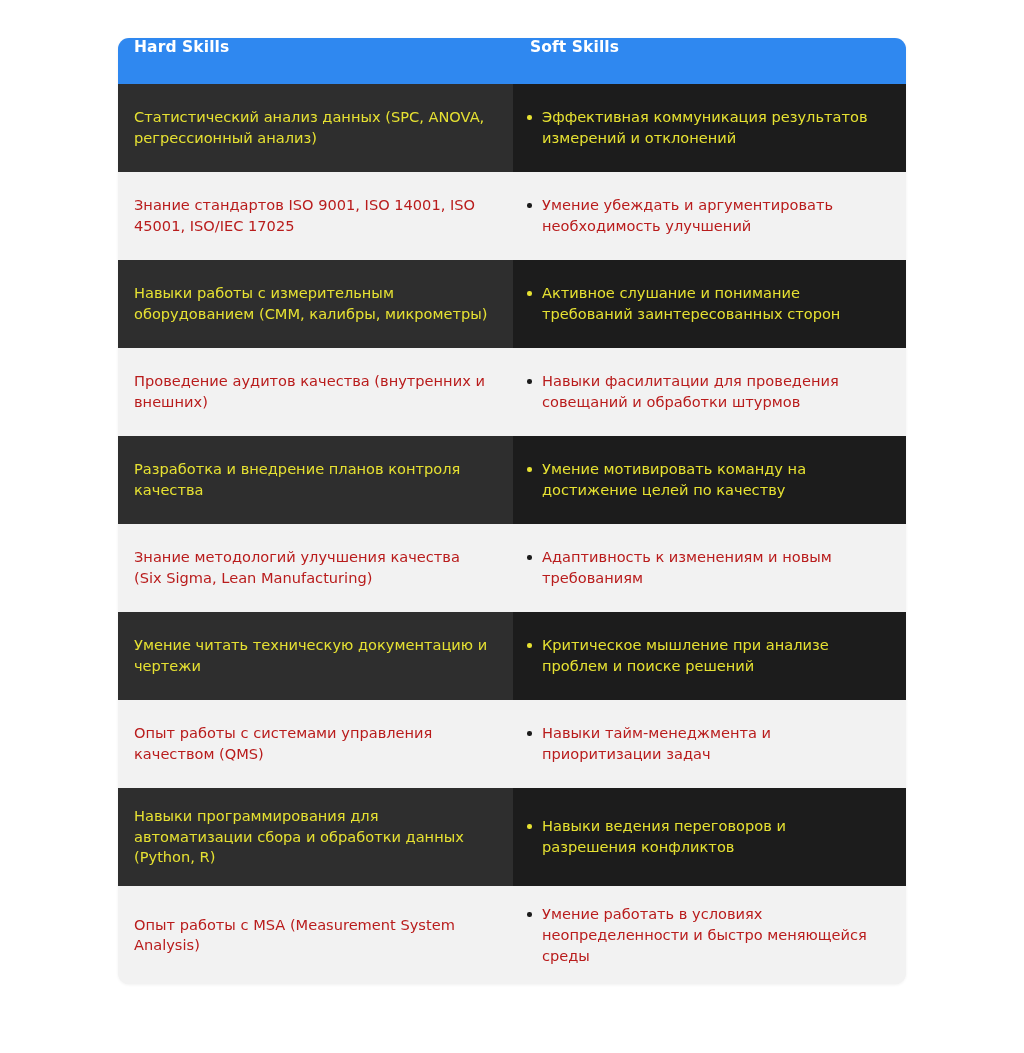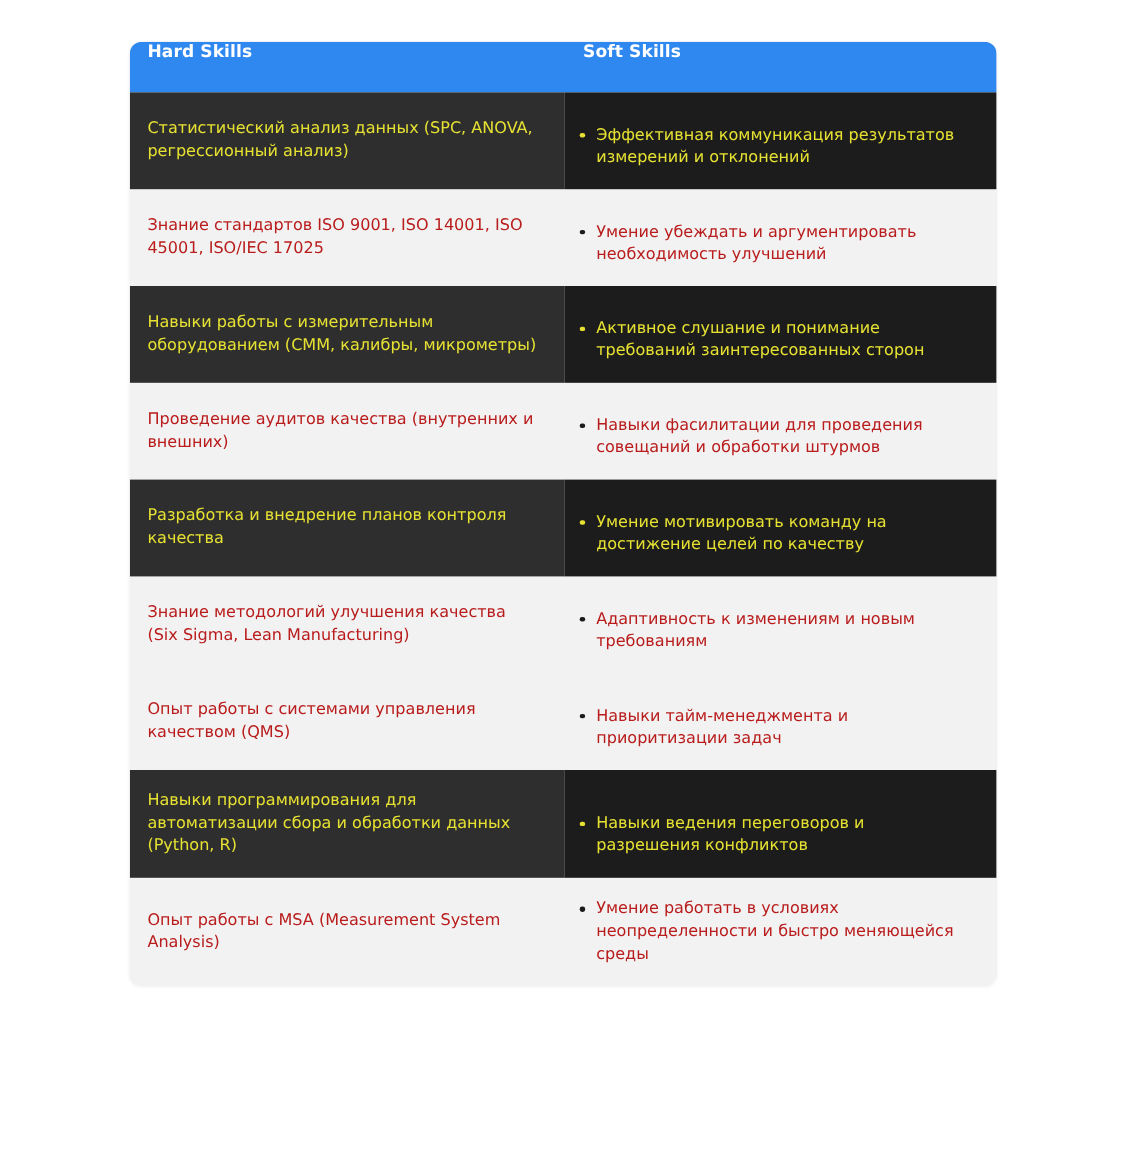--- a/index.html
+++ b/index.html
@@ -70,21 +70,20 @@
     font-size: 14.6px;
     line-height: 1.42;
   }
   .row .cell.left {
     width: 395px;
     padding: 18px 22px 18px 16px;
   }
   .row .cell.right {
     flex: 1;
     padding: 18px 24px 18px 8px;
-    align-items: flex-end;
   }
 
   
   .row.light { background: #f2f2f2; }
   .row.light .cell { color: #b91c1c; }
   .row.light .cell.left,
   .row.light .cell.right { background: transparent; }
 
   
   .row.dark .cell.left  { background: #2e2e2e; }
@@ -201,20 +200,33 @@
           </div>
           <div class="cell right">
             <ul class="bullets">
               <li>
                 <span class="dot"></span>
                 <span class="txt">Адаптивность к изменениям и новым требованиям</span>
               </li>
             </ul>
           </div>
         </div>
+        <div class="row dark">
+          <div class="cell left">
+            <span class="txt">Умение читать техническую документацию и чертежи</span>
+          </div>
+          <div class="cell right">
+            <ul class="bullets">
+              <li>
+                <span class="dot"></span>
+                <span class="txt">Критическое мышление при анализе проблем и поиске решений</span>
+              </li>
+            </ul>
+          </div>
+        </div>
         <div class="row light">
           <div class="cell left">
             <span class="txt">Опыт работы с системами управления качеством (QMS)</span>
           </div>
           <div class="cell right">
             <ul class="bullets">
               <li>
                 <span class="dot"></span>
                 <span class="txt">Навыки тайм-менеджмента и приоритизации задач</span>
               </li>

